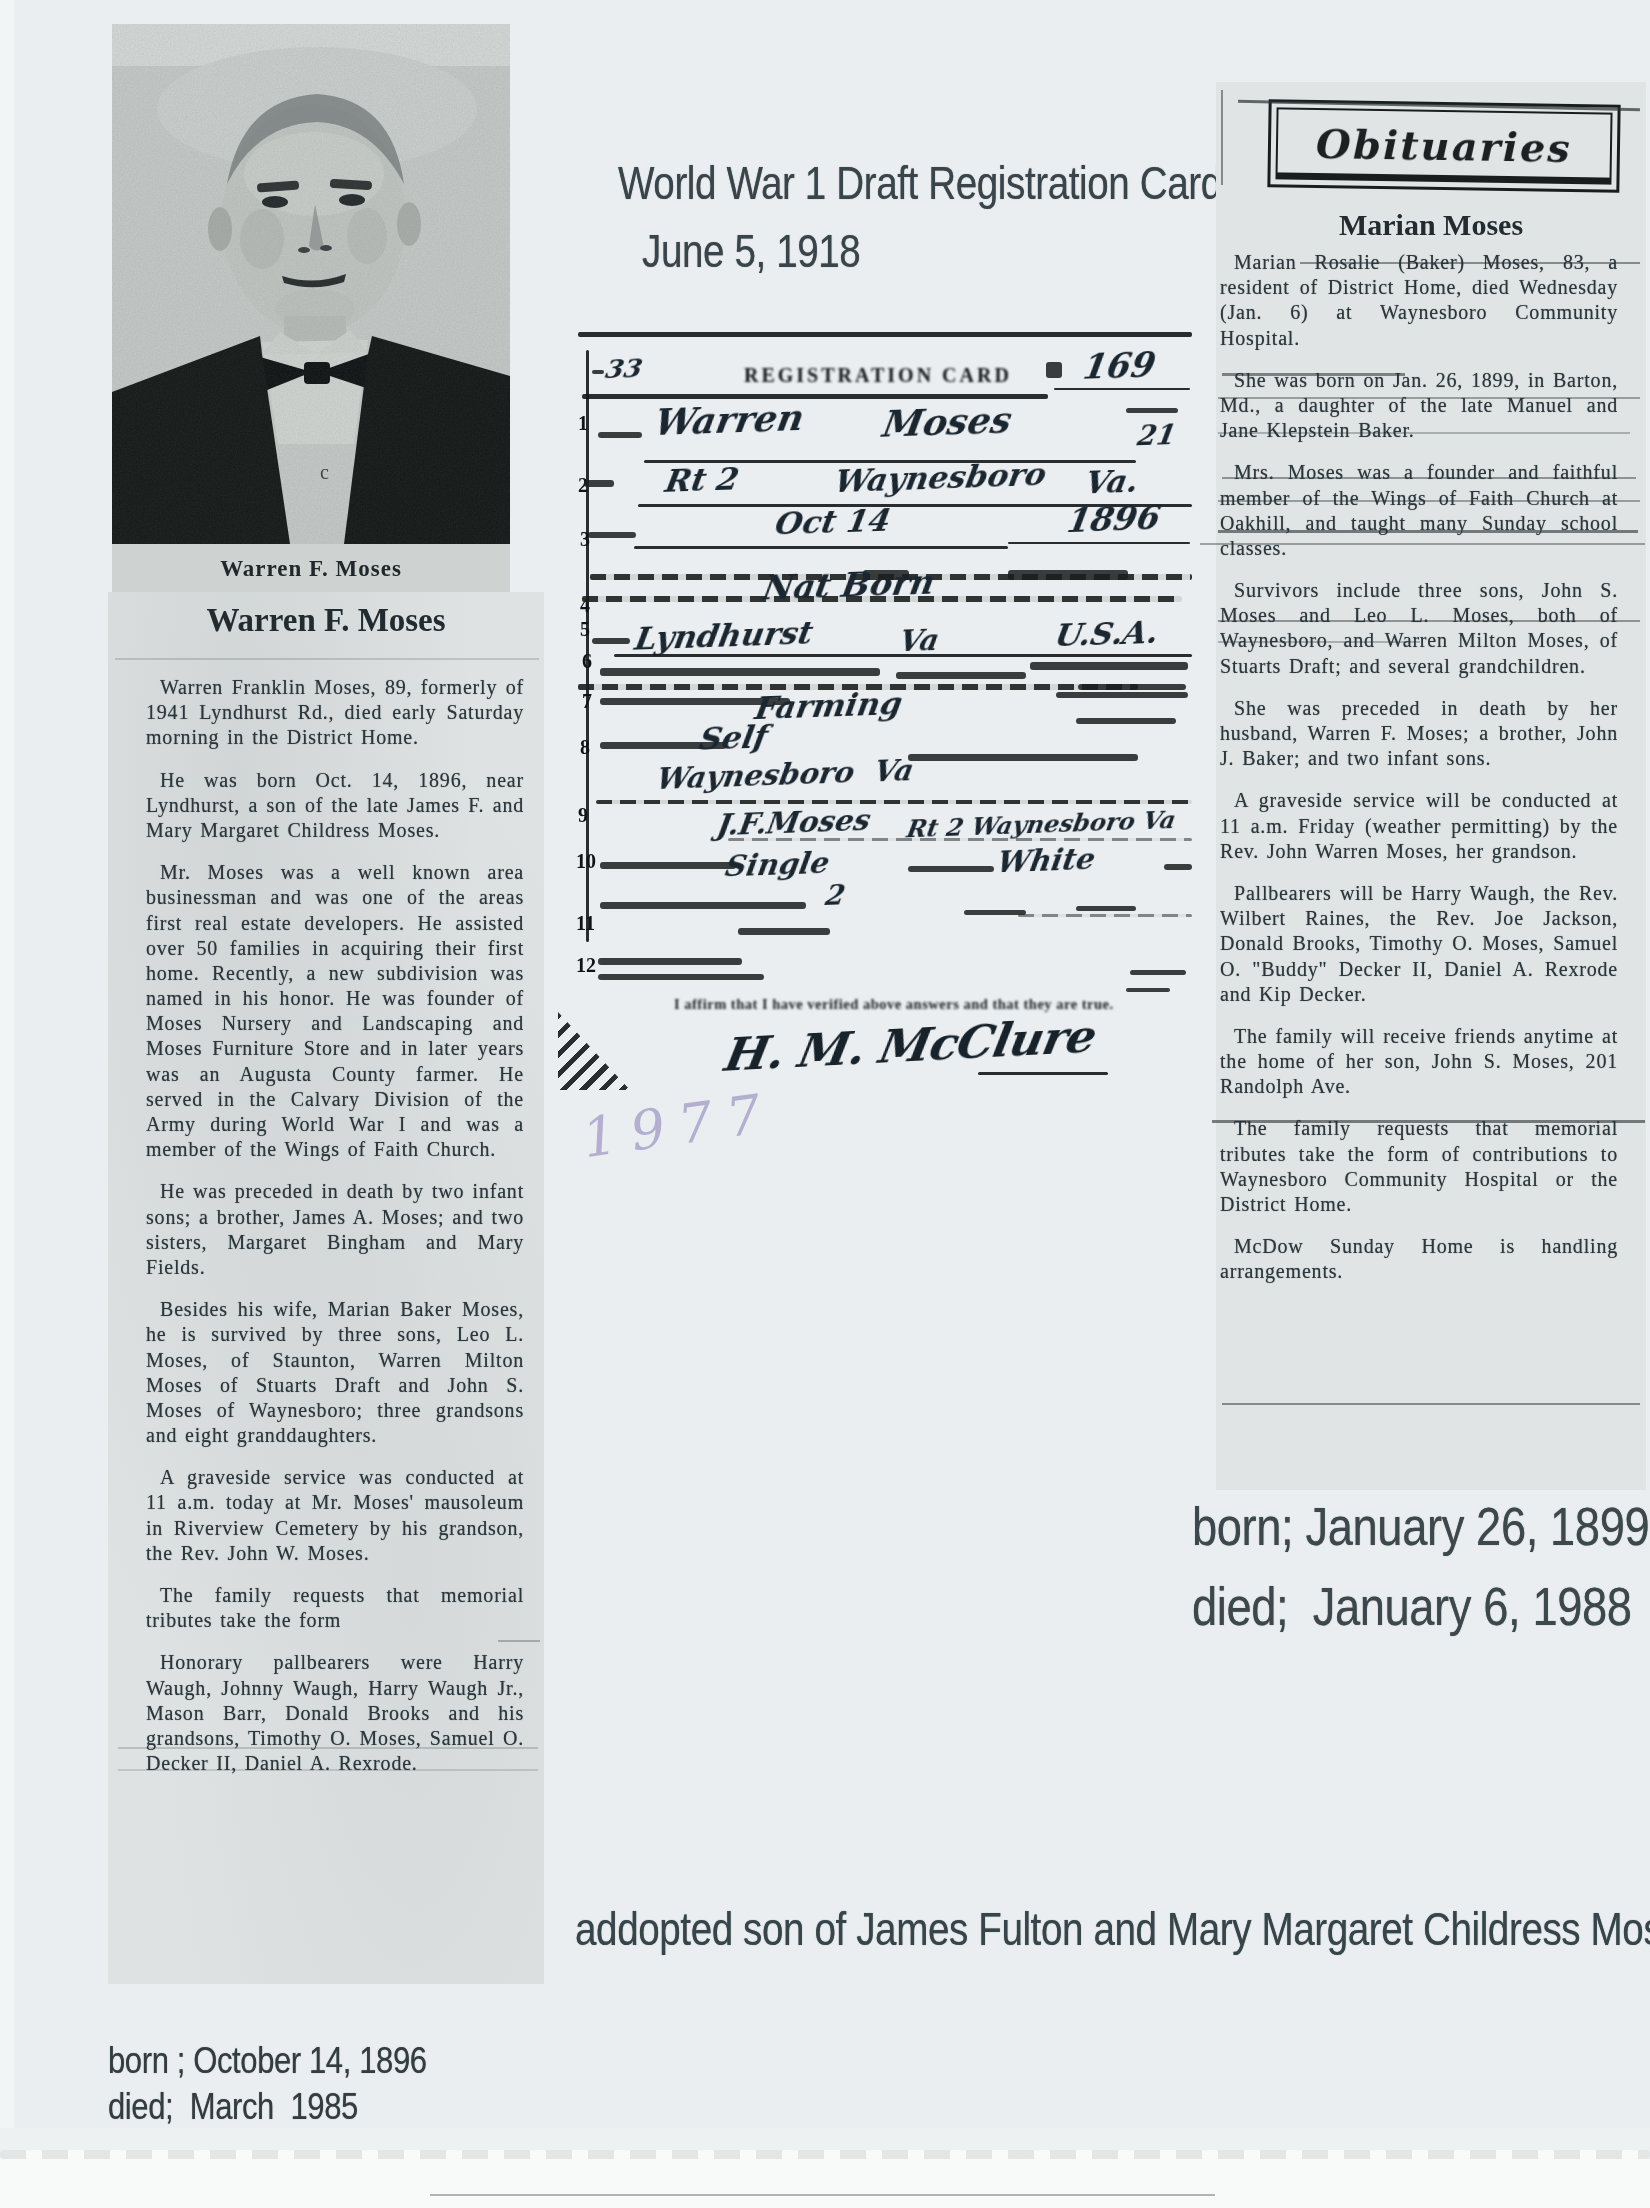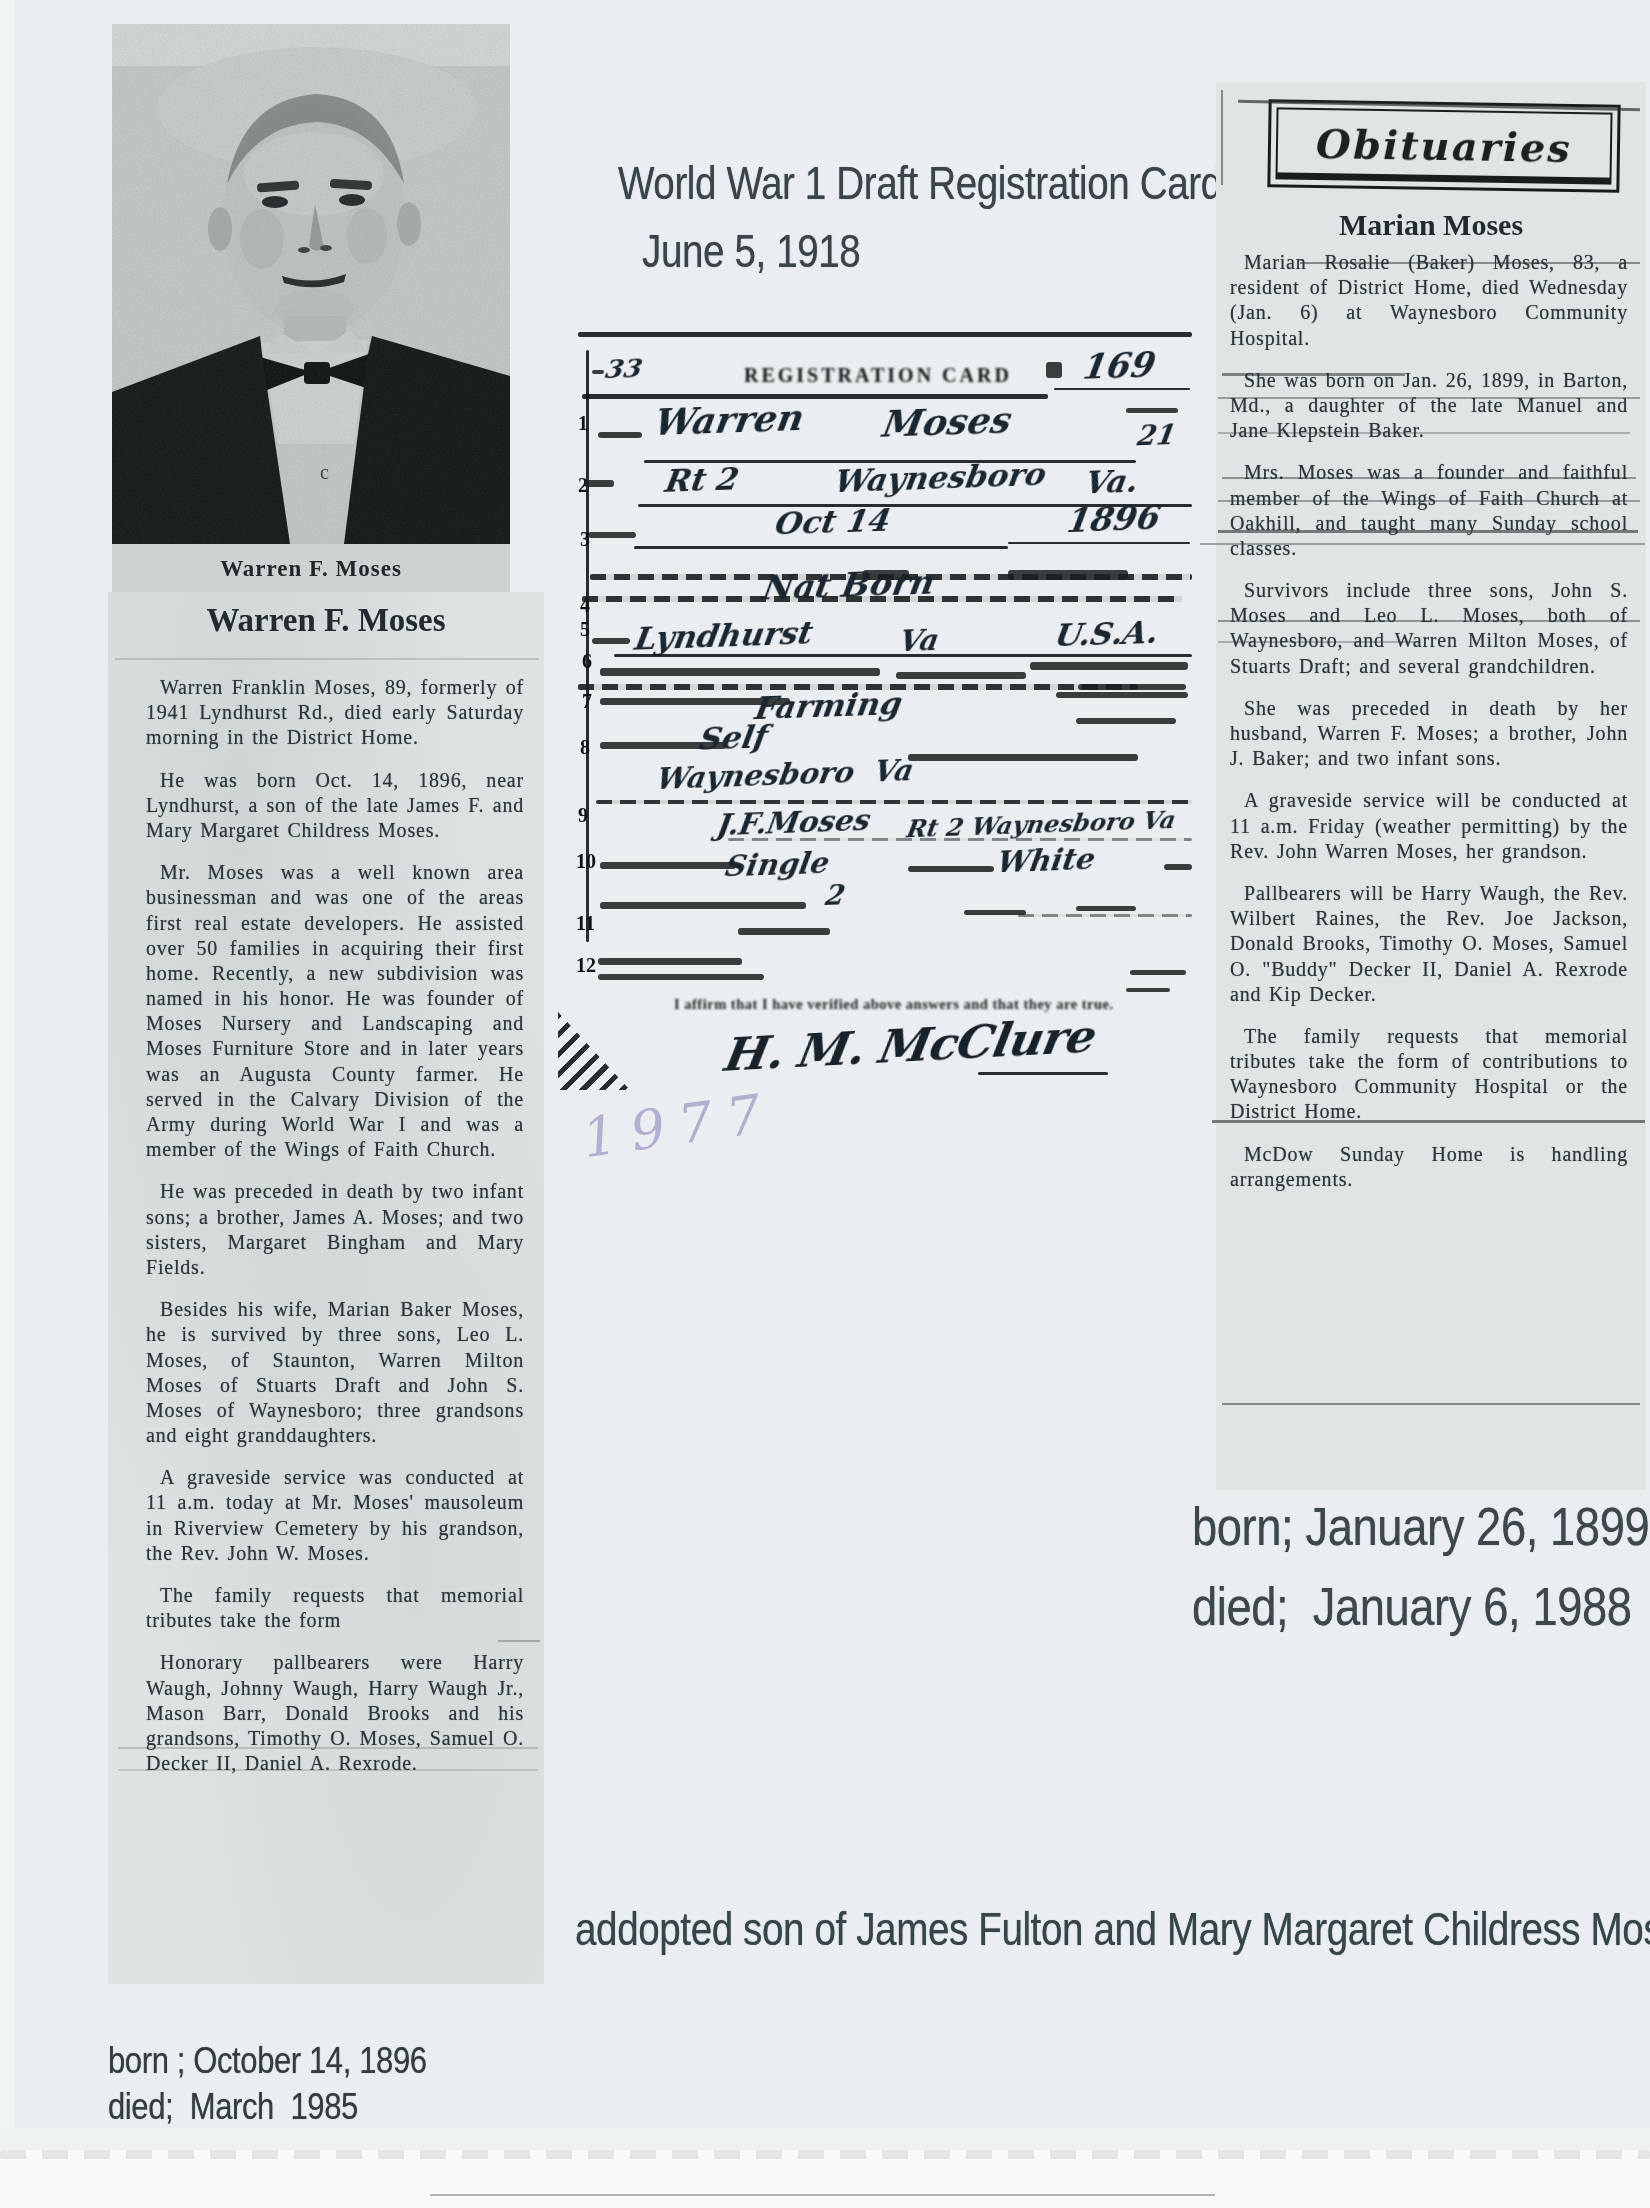--- a/index.html
+++ b/index.html
@@ -228,28 +228,29 @@
 
   <div class="cond" style="left:575px;top:1902px;font-size:46px;color:#36454a;">addopted son of James Fulton and Mary Margaret Childress Moses</div>
 
   <div class="clip" style="left:1216px;top:82px;width:430px;height:1408px;background:#e0e4e5;">
     <div class="obit-box" style="margin:20px 26px 0 52px;">
       <div class="obit-box-inner">
         <span class="obit-box-title">Obituaries</span>
       </div>
     </div>
     <div class="headline" style="font-size:30px;margin:18px 0 8px 0;">Marian Moses</div>
-    <div class="news" style="margin-left:14px;width:398px;">
+    <div class="news" style="margin-left:4px;width:398px;">
       <p>Marian Rosalie (Baker) Moses, 83, a resident of District Home, died Wednesday (Jan. 6) at Waynesboro Community Hospital.</p>
       <p>She was born on Jan. 26, 1899, in Barton, Md., a daughter of the late Manuel and Jane Klepstein Baker.</p>
       <p>Mrs. Moses was a founder and faithful member of the Wings of Faith Church at Oakhill, and taught many Sunday school classes.</p>
       <p>Survivors include three sons, John S. Moses and Leo L. Moses, both of Waynesboro, and Warren Milton Moses, of Stuarts Draft; and several grandchildren.</p>
       <p>She was preceded in death by her husband, Warren F. Moses; a brother, John J. Baker; and two infant sons.</p>
       <p>A graveside service will be conducted at 11 a.m. Friday (weather permitting) by the Rev. John Warren Moses, her grandson.</p>
       <p>Pallbearers will be Harry Waugh, the Rev. Wilbert Raines, the Rev. Joe Jackson, Donald Brooks, Timothy O. Moses, Samuel O. "Buddy" Decker II, Daniel A. Rexrode and Kip Decker.</p>
+      <p>The family will receive friends anytime at the home of her son, John S. Moses, 201 Randolph Ave.</p>
       <p>The family requests that memorial tributes take the form of contributions to Waynesboro Community Hospital or the District Home.</p>
       <p>McDow Sunday Home is handling arrangements.</p>
     </div>
   </div>
 
   <i class="art" style="left:1238px;top:104px;width:402px;height:3px;opacity:.7;transform:rotate(1.2deg);"></i>
   <i class="art" style="left:1221px;top:90px;width:2px;height:95px;opacity:.5;"></i>
   <i class="art" style="left:1300px;top:262px;width:340px;height:2px;opacity:.5;"></i>
   <i class="art" style="left:1222px;top:373px;width:183px;height:3px;opacity:.55;"></i>
   <i class="art" style="left:1218px;top:397px;width:422px;height:2px;opacity:.4;"></i>

